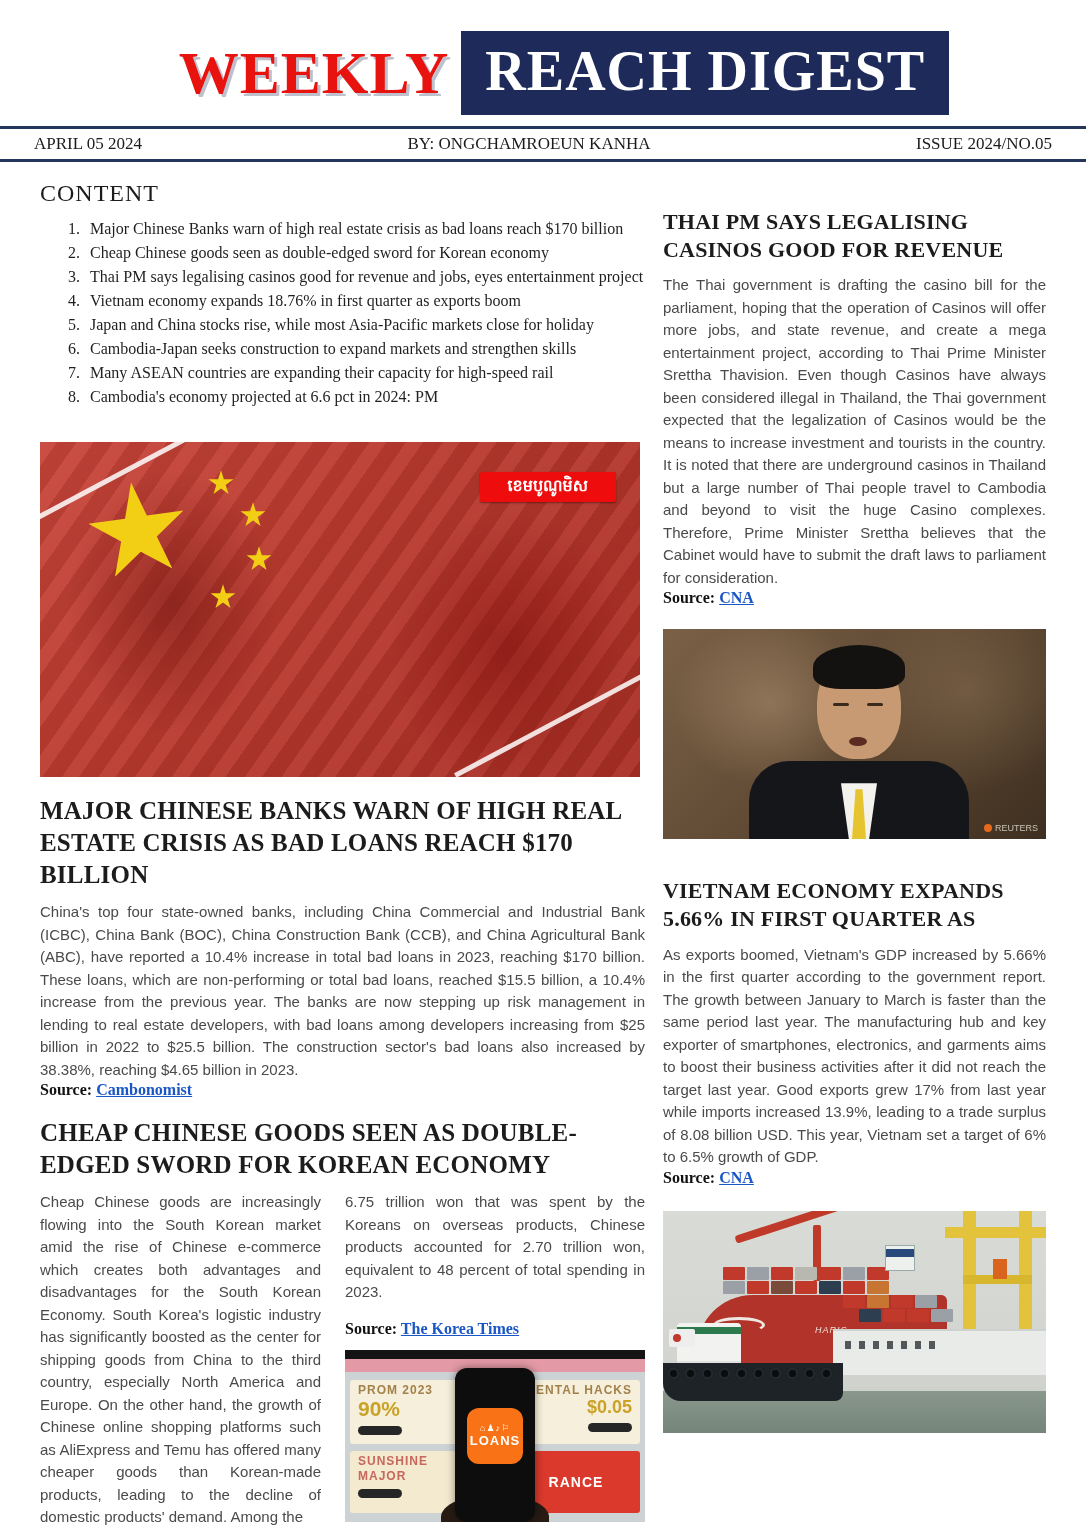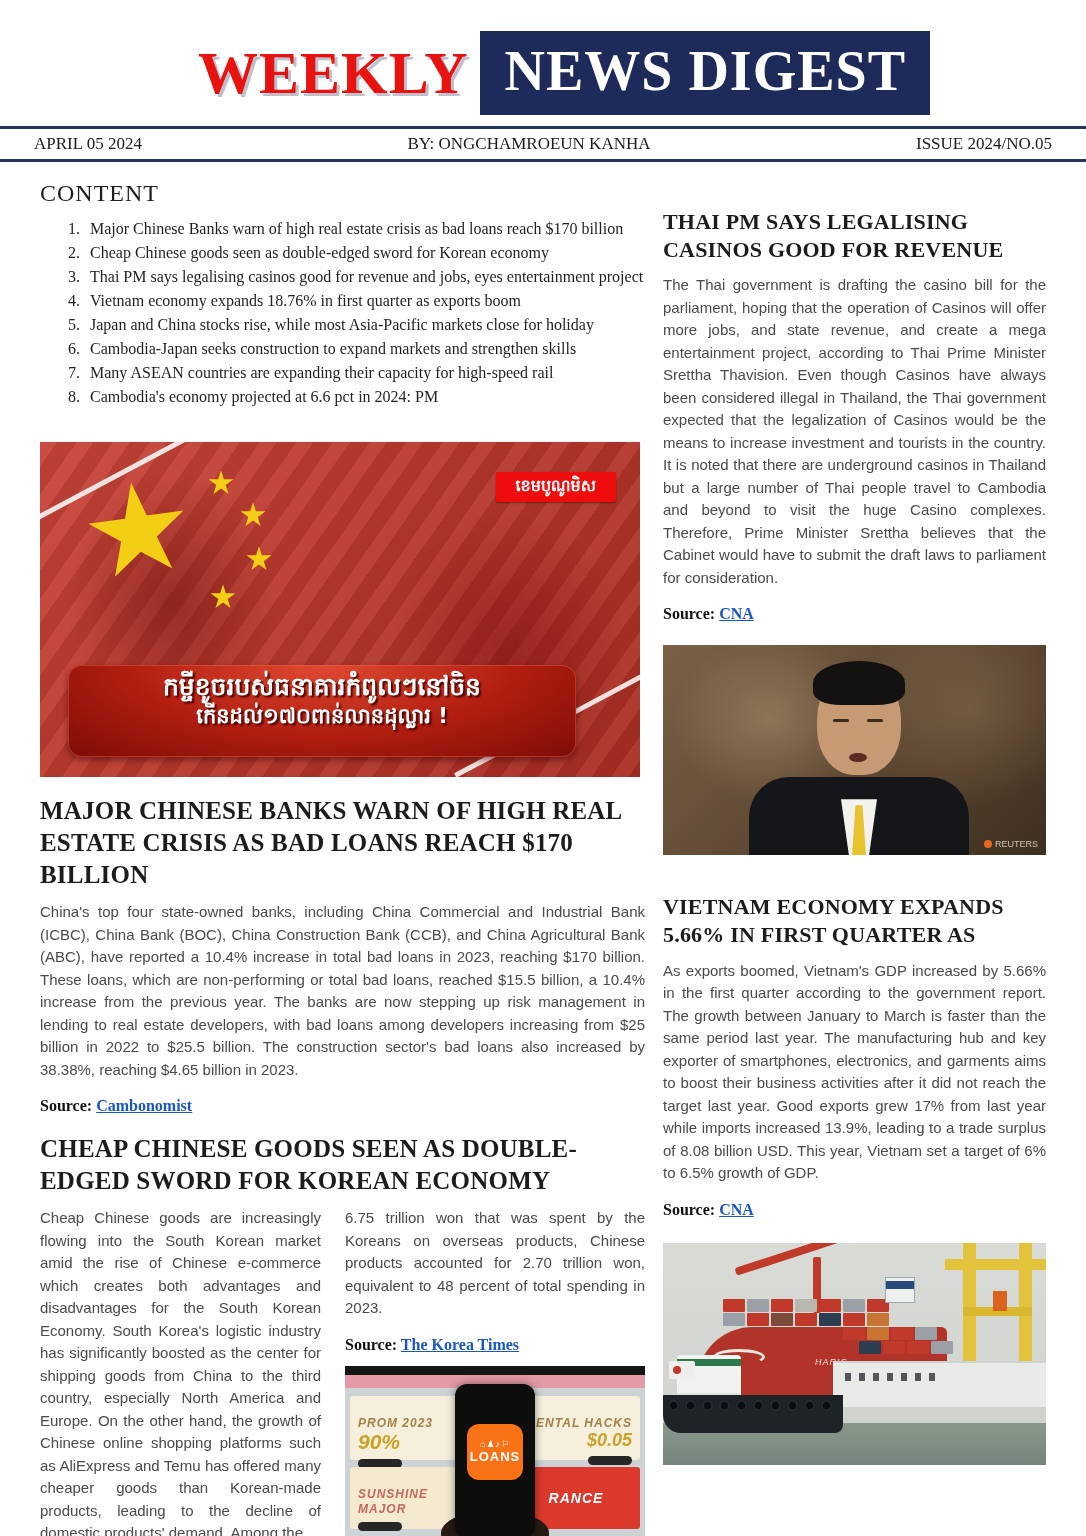--- a/index.html
+++ b/index.html
@@ -41,21 +41,21 @@
   h2.headline {
     font-size:25px; font-weight:bold; color:#1c1c1c; line-height:1.28;
     letter-spacing:0.2px; margin-top:18px;
   }
   .col-right h2.headline { font-size:22px; margin-top:0; }
   .body-text {
     font-family:"Liberation Sans","DejaVu Sans",sans-serif;
     font-size:15px; line-height:1.5; color:#4a4a4a;
     text-align:justify; margin-top:10px;
   }
-  .source-row { margin-top:16px; font-size:16px; font-weight:bold; color:#111; }
+  .source-row { font-size:16px; font-weight:bold; color:#111; }
   .source-row a { color:#1a56c4; text-decoration:underline; font-weight:bold; }
 
   
   .hero {
     position:relative; width:600px; height:335px; margin-top:34px; overflow:hidden;
     background:
       radial-gradient(170px 200px at 78% 62%, rgba(120,10,10,0.45), rgba(0,0,0,0) 70%),
       radial-gradient(150px 190px at 22% 48%, rgba(90,8,8,0.40), rgba(0,0,0,0) 70%),
       repeating-linear-gradient(125deg, rgba(255,255,255,0.05) 0 14px, rgba(0,0,0,0.07) 14px 30px),
       linear-gradient(135deg,#c8453a 0%, #bb3a2e 40%, #a92e24 100%);
@@ -69,21 +69,21 @@
   .star { position:absolute; background:#f2cf15;
     clip-path:polygon(50% 0%,61% 35%,98% 35%,68% 57%,79% 91%,50% 70%,21% 91%,32% 57%,2% 35%,39% 35%); }
   .star.big   { width:100px; height:100px; left:48px;  top:40px; transform:rotate(-8deg); }
   .star.s1 { width:26px; height:26px; left:168px; top:28px; }
   .star.s2 { width:26px; height:26px; left:200px; top:60px; }
   .star.s3 { width:26px; height:26px; left:206px; top:104px; }
   .star.s4 { width:26px; height:26px; left:170px; top:142px; }
   .hero-badge {
     position:absolute; right:24px; top:30px; background:#ee0c0c; color:#fff;
     font-family:"DejaVu Sans",sans-serif; font-weight:bold; font-size:16px;
-    padding:3px 20px; border-radius:2px; box-shadow:0 1px 2px rgba(0,0,0,0.4);
+    padding:3px 28px; border-radius:2px; box-shadow:0 1px 2px rgba(0,0,0,0.4);
   }
   .hero-caption {
     position:absolute; left:28px; right:64px; bottom:20px; height:92px;
     border-radius:14px; text-align:center; padding-top:6px;
     background:radial-gradient(ellipse at 50% 0%, #e04a32 0%, #b01d10 55%, #7c0d06 100%);
     box-shadow:0 3px 6px rgba(60,0,0,0.5), inset 0 0 0 1px rgba(255,120,90,0.35);
   }
   .hero-caption .l1 {
     color:#fff; font-family:"DejaVu Sans",sans-serif; font-weight:bold; font-size:25px;
     text-shadow:2px 2px 2px #400; line-height:1.3;
@@ -99,21 +99,21 @@
   .twocol .body-text { margin-top:2px; }
   .twocol .source-row { margin-top:16px; }
 
   
   .temu {
     position:relative; width:300px; height:172px; margin-top:12px; overflow:hidden;
     background:#cdd2d5; font-family:"Liberation Sans","DejaVu Sans",sans-serif;
   }
   .temu .topbar { position:absolute; left:0; top:0; right:0; height:9px; background:#141414; }
   .temu .navbar { position:absolute; left:0; top:9px; right:0; height:13px; background:#e49aa6; }
-  .temu .panel { position:absolute; background:#f6efdb; border-radius:3px; padding:20px 8px;font-style:italic; }
+  .temu .panel { position:absolute; background:#f6efdb; border-radius:3px; padding:3px 8px; }
   .temu .p-tl { left:5px;  top:30px; width:128px; height:64px; }
   .temu .p-tr { left:167px; top:30px; width:128px; height:64px; text-align:right; }
   .temu .p-bl { left:5px;  top:101px; width:128px; height:62px; background:#f4ead0; }
   .temu .p-br { left:167px; top:101px; width:128px; height:62px; background:#da392c;
                 display:flex; align-items:center; justify-content:center; }
   .temu .t-brown { color:#a3814b; font-weight:bold; font-size:12px; letter-spacing:1px; }
   .temu .t-gold  { color:#c9a227; font-weight:bold; font-size:21px; }
   .temu .t-gold2 { color:#c9a227; font-weight:bold; font-size:18px; }
   .temu .t-red   { color:#c7685c; font-weight:bold; font-size:12px; letter-spacing:1px; line-height:1.25; }
   .temu .t-white { color:#ffffff; font-weight:bold; font-size:14px; letter-spacing:1px; }
@@ -205,21 +205,21 @@
   .tug-flag::after { content:""; position:absolute; left:4px; top:5px; width:8px; height:8px;
               background:#c0392b; border-radius:50%; }
 </style>
 </head>
 <body>
 
 <div class="page">
 
   <div class="masthead">
     <span class="weekly">WEEKLY</span>
-    <span class="digestbox">NEWS DIGEST</span>
+    <span class="digestbox">REACH DIGEST</span>
   </div>
 
   <div class="dateline">
     <span>APRIL 05 2024</span>
     <span>BY: ONGCHAMROEUN KANHA</span>
     <span>ISSUE 2024/NO.05</span>
   </div>
 
   <div class="cols">
 
@@ -239,24 +239,20 @@
 
       <div class="hero">
         <div class="diag tl"></div>
         <div class="diag br"></div>
         <div class="star big"></div>
         <div class="star s1"></div>
         <div class="star s2"></div>
         <div class="star s3"></div>
         <div class="star s4"></div>
         <div class="hero-badge">ខេមបូណូមិស</div>
-        <div class="hero-caption">
-          <div class="l1">កម្ចីខូចរបស់ធនាគារកំពូលៗនៅចិន</div>
-          <div class="l2">កើនដល់១៧០ពាន់លានដុល្លារ !</div>
-        </div>
       </div>
 
       <h2 class="headline">MAJOR CHINESE BANKS WARN OF HIGH REAL ESTATE CRISIS AS BAD LOANS REACH $170  BILLION</h2>
       <p class="body-text">China's top four state-owned banks, including China Commercial and Industrial Bank (ICBC), China Bank (BOC), China Construction Bank (CCB), and China Agricultural Bank (ABC), have reported a 10.4% increase in total bad loans in 2023, reaching $170 billion. These loans, which are non-performing or total bad loans, reached $15.5 billion, a 10.4% increase from the previous year. The banks are now stepping up risk management in lending to real estate developers, with bad loans among developers increasing from $25 billion in 2022 to $25.5 billion. The construction sector's bad loans also increased by 38.38%, reaching $4.65 billion in 2023.</p>
       <p class="source-row">
         <span>Source:</span>
         <a href="#">Cambonomist</a>
       </p>
 
       <h2 class="headline">CHEAP CHINESE GOODS SEEN AS DOUBLE-EDGED SWORD FOR KOREAN ECONOMY</h2>

